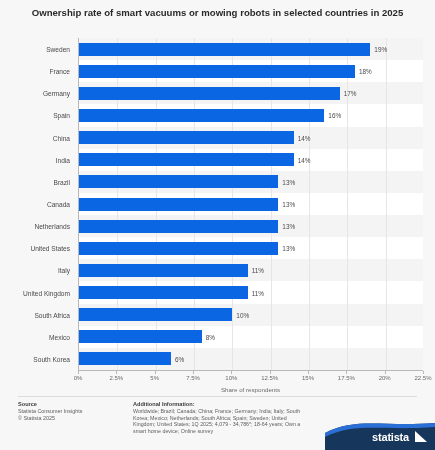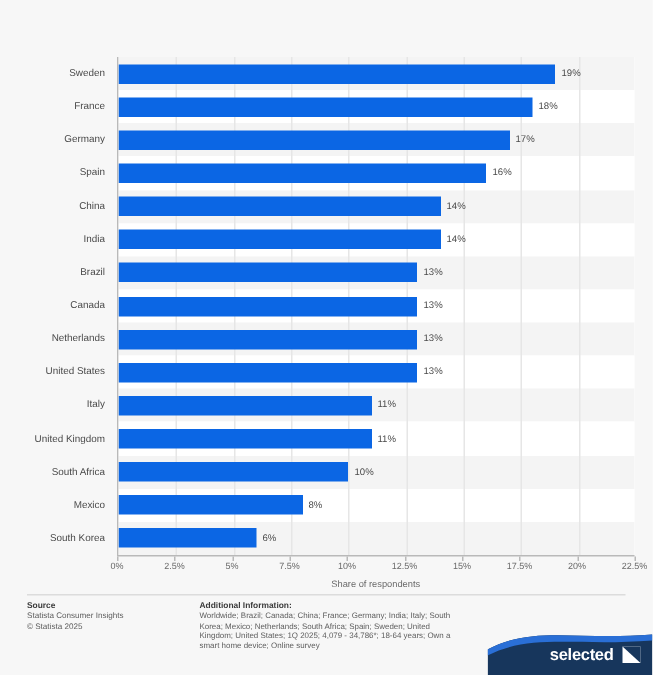--- a/index.html
+++ b/index.html
@@ -158,20 +158,21 @@
     left:0;top:0;
     border-left:12px solid transparent;
     border-top:11px solid #17365c;
   }
 </style>
 </head>
 <body>
 
 <div id="page">
 
+  <div class="title">Ownership rate of smart vacuums or mowing robots in selected countries in 2025</div>
 
   <div class="chart">
     <div class="ylabels">
         <div class="ylabel" style="top: 11.0667px;">Sweden</div>
         <div class="ylabel" style="top: 33.2px;">France</div>
         <div class="ylabel" style="top: 55.3333px;">Germany</div>
         <div class="ylabel" style="top: 77.4667px;">Spain</div>
         <div class="ylabel" style="top: 99.6px;">China</div>
         <div class="ylabel" style="top: 121.733px;">India</div>
         <div class="ylabel" style="top: 143.867px;">Brazil</div>
@@ -280,18 +281,18 @@
       <div class="ln">Korea; Mexico; Netherlands; South Africa; Spain; Sweden; United</div>
       <div class="ln">Kingdom; United States; 1Q 2025; 4,079 - 34,786*; 18-64 years; Own a</div>
       <div class="ln">smart home device; Online survey</div>
     </div>
 
     <div class="logo">
       <svg width="110" height="29" viewBox="0 0 110 29">
         <path d="M0 12 C 30 -4, 58 6, 110 2 L110 29 L0 29 Z" fill="#17365c"></path>
         <path d="M0 12 C 30 -4, 58 6, 110 2 L110 6 C 58 10, 30 1, 0 16 Z" fill="#2a6fd6"></path>
       </svg>
-      <div class="logotext">selected</div>
+      <div class="logotext">statista</div>
       <div class="logomark"></div>
     </div>
   </div>
 
 </div>
 
 </body></html>

